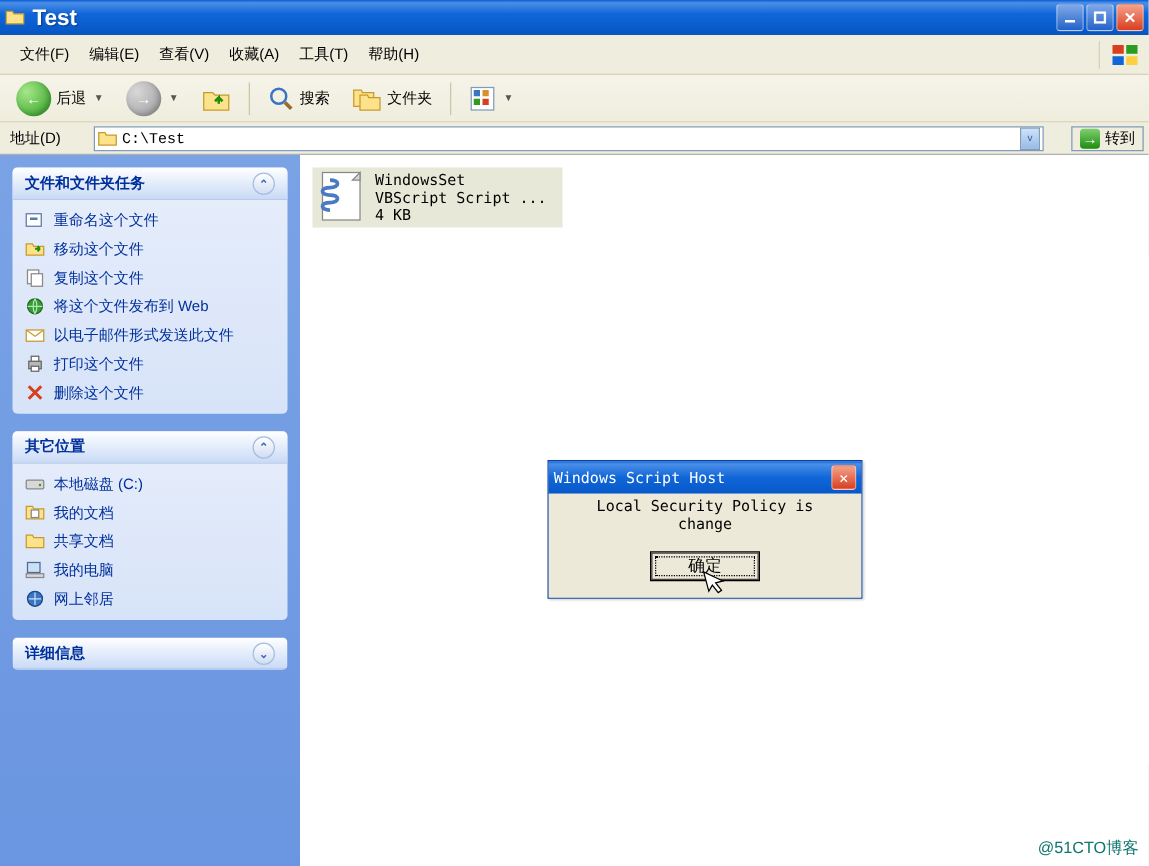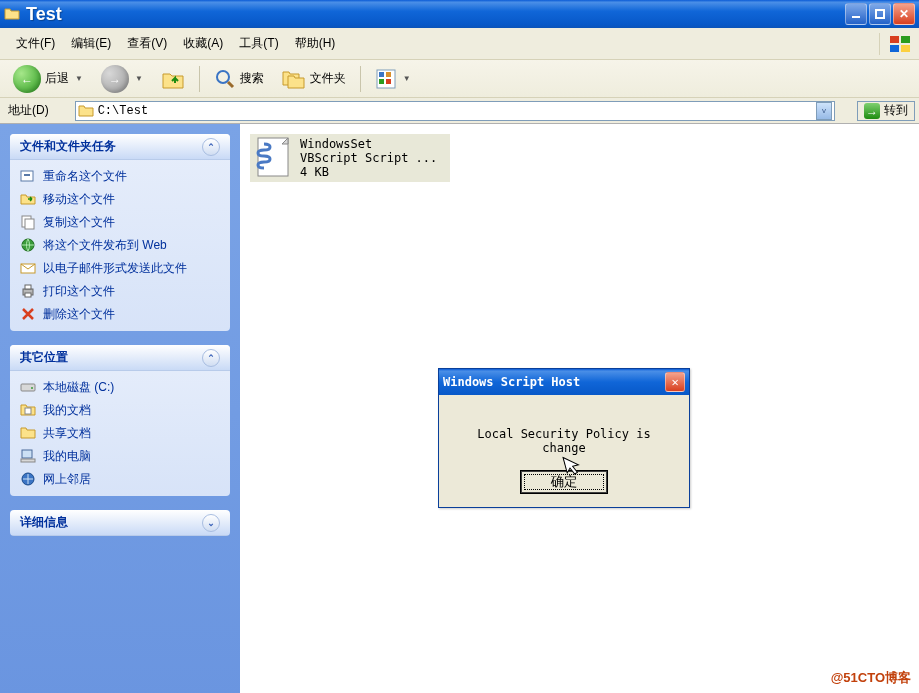--- a/index.html
+++ b/index.html
@@ -118,40 +118,40 @@
     .dialog {
       position: absolute; left: 438px; top: 368px; width: 252px;
       border: 1px solid #0a3f9a;
       box-shadow: 1px 1px 2px rgba(0,0,0,.2);
       z-index: 10;
     }
     .dlg-title {
       height: 26px;
       background: linear-gradient(to bottom, #0a5bd6 0%, #4a8fe7 8%, #1066d8 50%, #0758c8 100%);
       display: flex; align-items: center; color: #fff; padding: 0 4px;
-      font-weight: bold;
+      font-weight: normal;
       font-family: "MS Gothic","SimSun",monospace;
     }
     .dlg-close {
       margin-left: auto; width: 20px; height: 20px; border-radius: 3px;
       background: linear-gradient(#f4a28c,#d83f1f); border: 1px solid rgba(255,255,255,.4);
       display:flex;align-items:center;justify-content:center;color:#fff;
     }
-    .dlg-body { background: #ece9d8; padding: 32px 14px 14px; text-align: center; }
+    .dlg-body { background: #ece9d8; padding: 3px 14px 14px; text-align: center; }
     .dlg-msg { margin-bottom: 16px; font-family: "MS Gothic","SimSun",monospace;}
     .dlg-btn {
       width: 86px; height: 22px;
       border: 1px solid #404040; background: #ece9d8;
       outline: 1px dotted #000; outline-offset: -4px;
       box-shadow: 0 0 0 1px #000;
       font-family: inherit;
       position: relative;
     }
     .cursor-img { position: absolute; left: 565px; top: 454px; font-size: 20px; z-index: 20; color: #000; pointer-events: none; transform: rotate(-15deg);}
-    .watermark { position: absolute; right: 8px; bottom: 6px; color: #c2410c; font-size: 13px; font-weight: bold; }
+    .watermark { position: absolute; right: 8px; bottom: 6px; color: #0f766e; font-size: 13px; }
   </style>
 </head>
 <body>
 
 <div class="titlebar">
   <span class="folder-icon">
     <svg viewBox="0 0 16 16">
         <path d="M1 3h5l1 2h8v8H1z" fill="#fce28a" stroke="#c79a2c"></path>
       </svg>
   </span>

